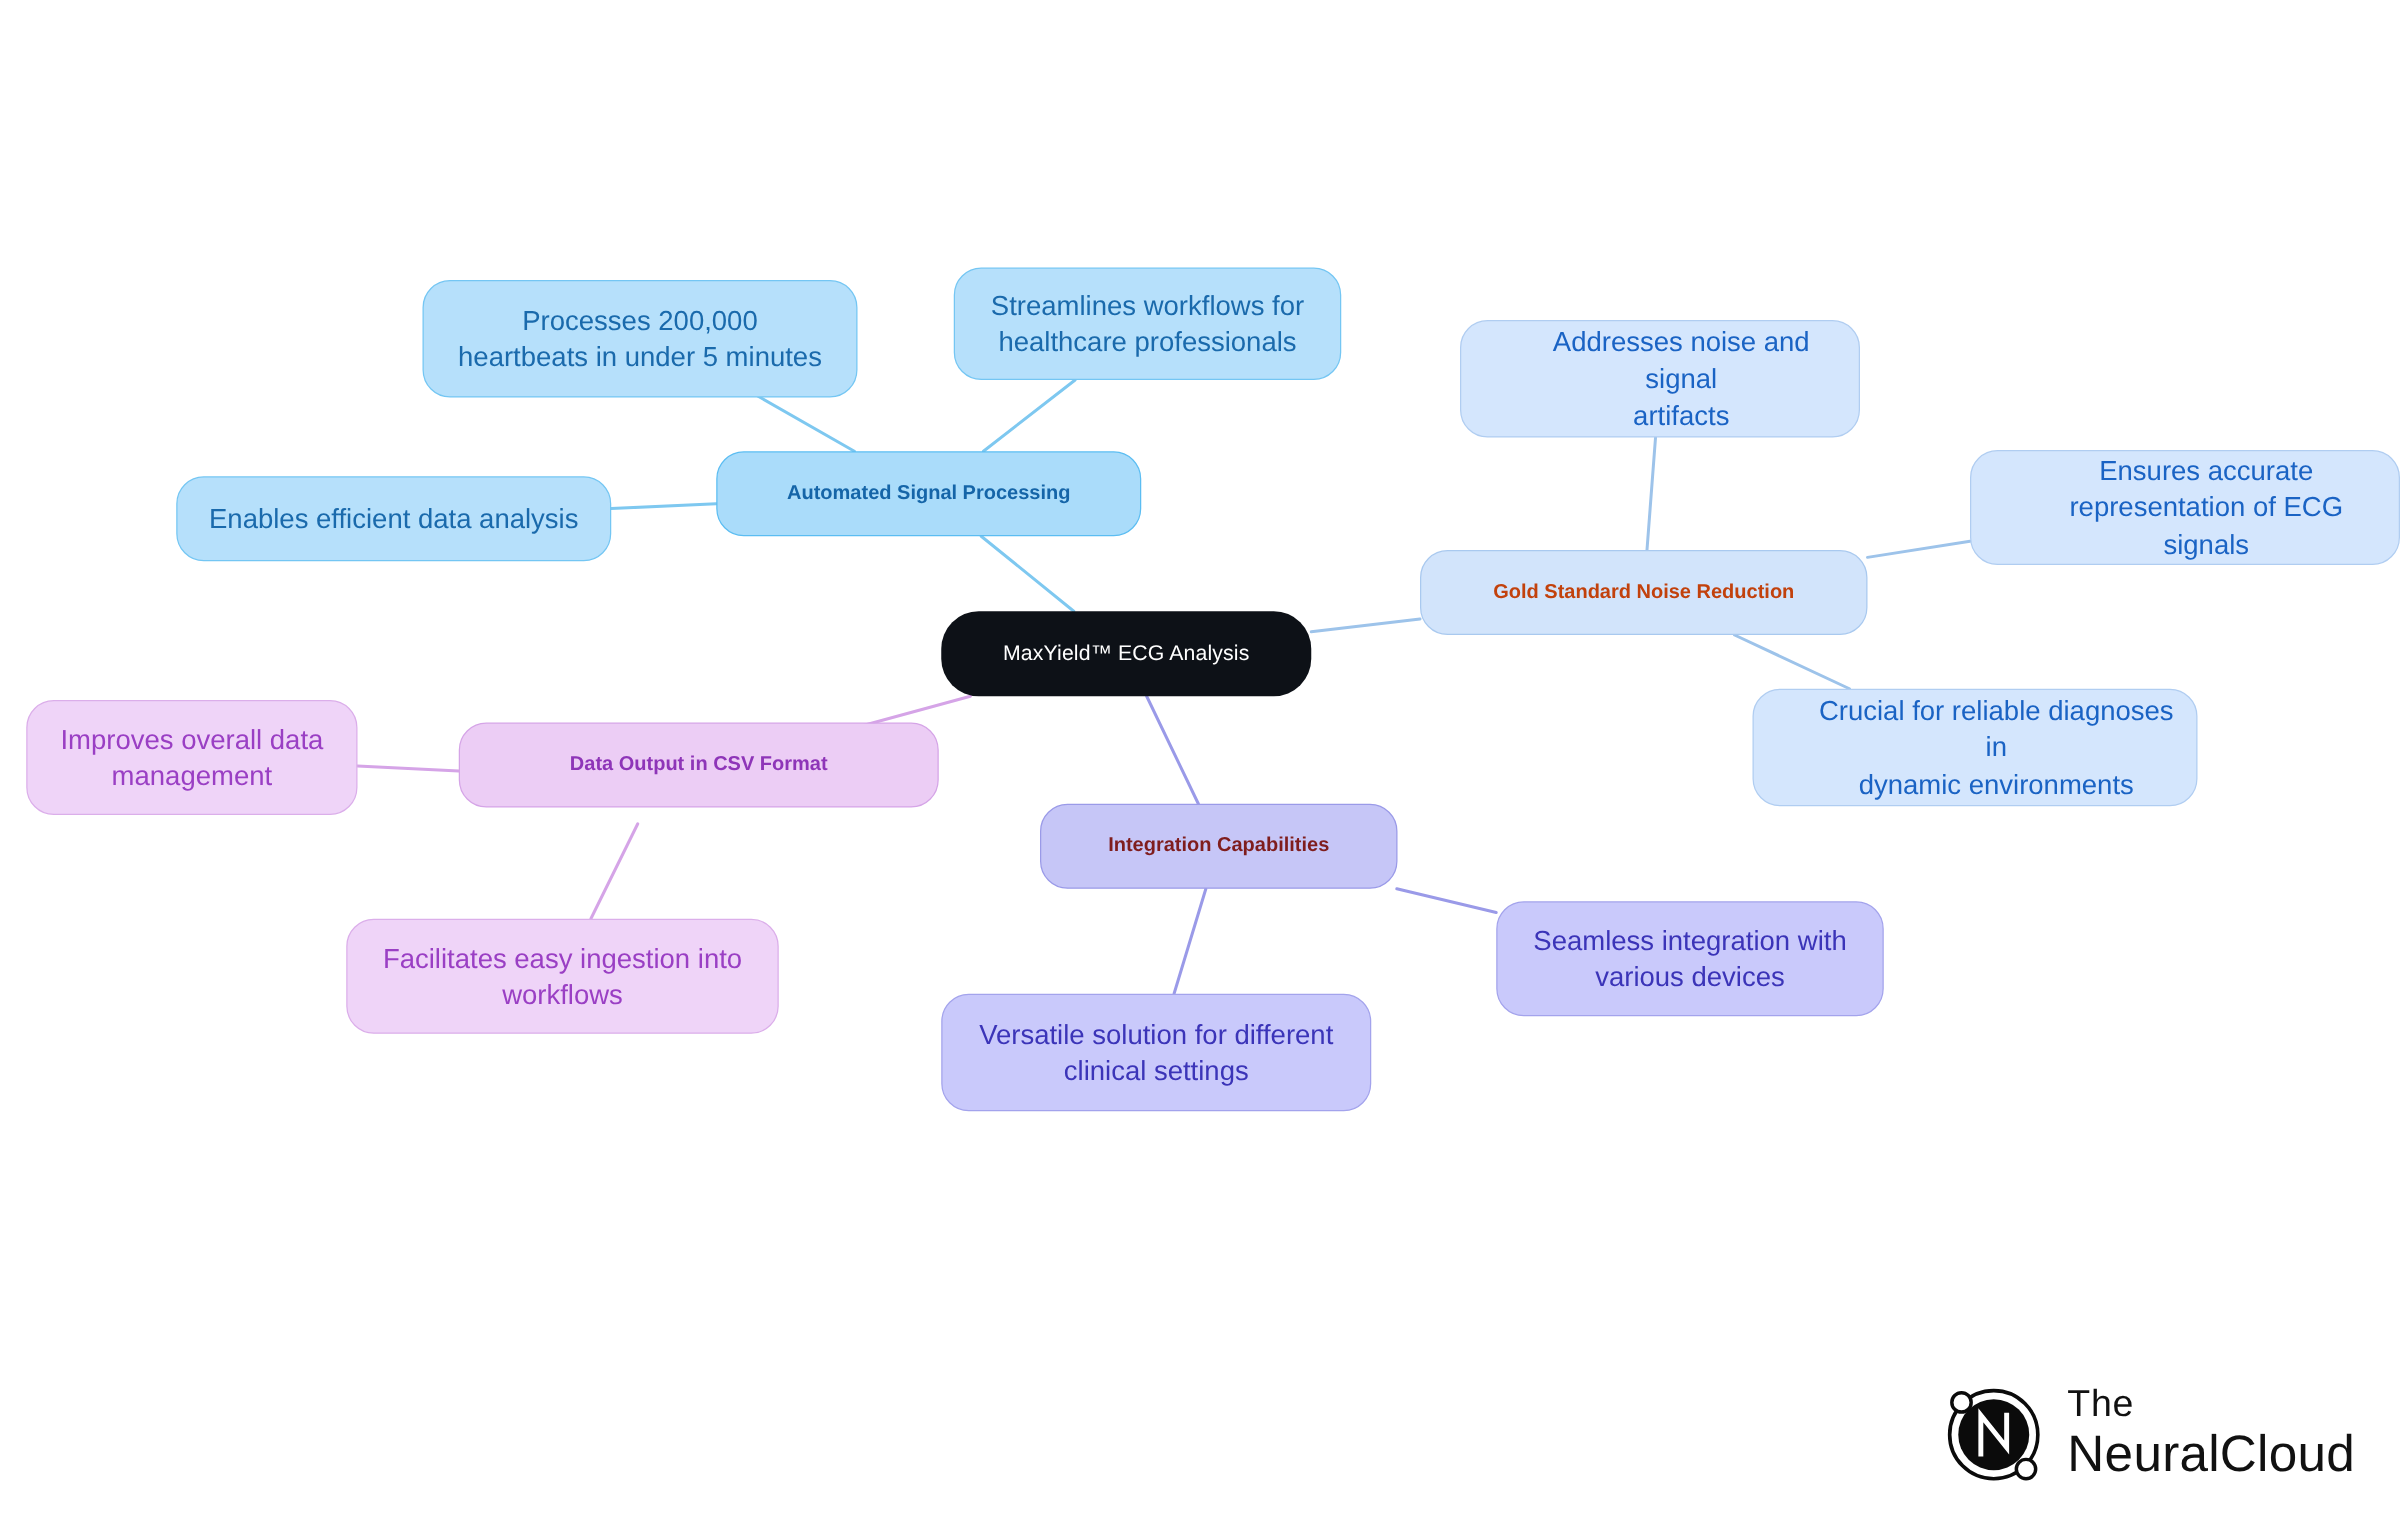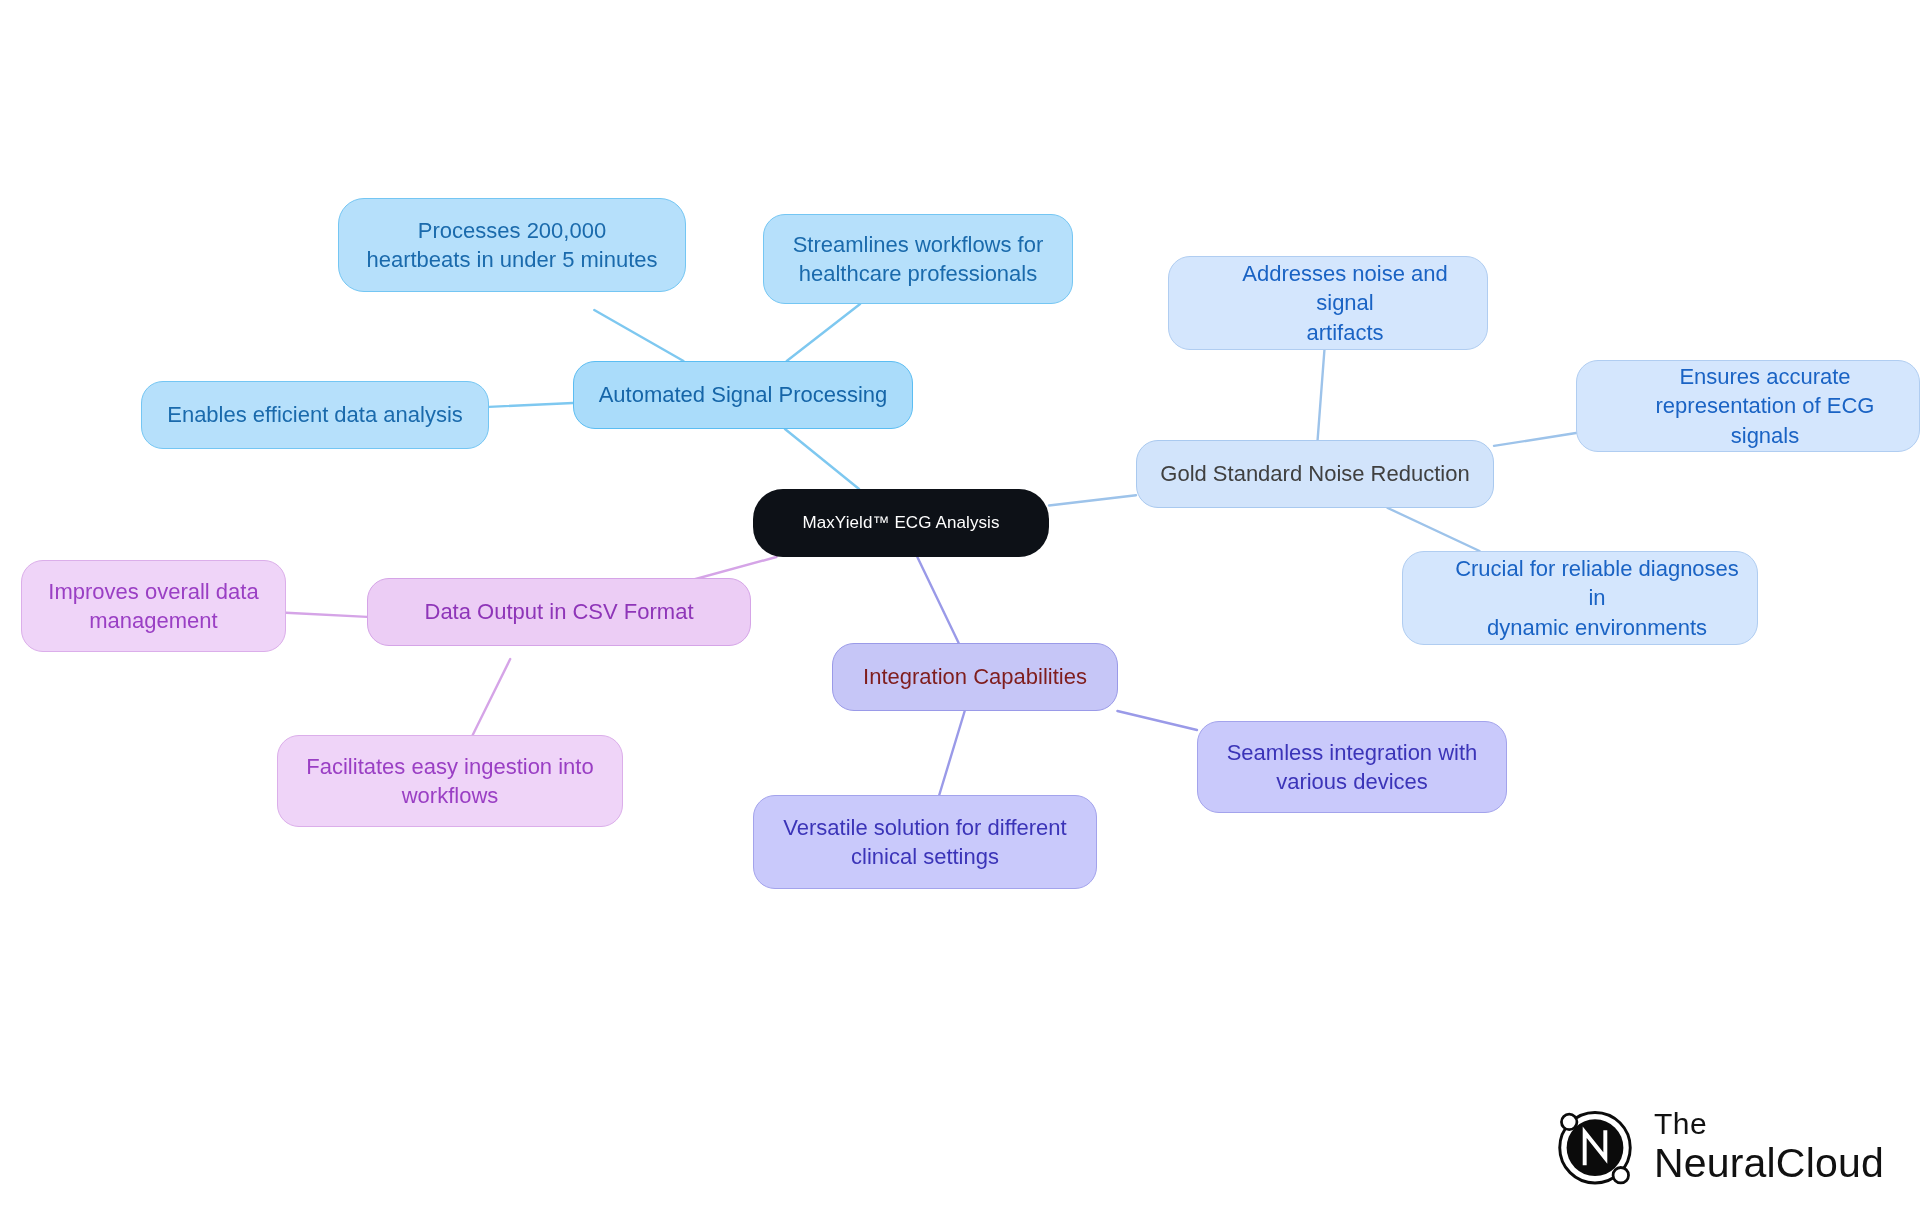--- a/index.html
+++ b/index.html
@@ -52,33 +52,34 @@
   .node.root {
     border-radius: 30px;
     border-width: 0;
     background: #0d1117;
     color: #ffffff;
     font-size: 17px;
     letter-spacing: 0.1px;
   }
 
   .node.branch {
-    font-size: 22px;
+    font-size: 16px;
+    font-weight: bold;
   }
 
   .node.leaf {
     font-size: 22px;
   }
 
   
   .c-blue      { background: #aadcfa; border-color: #5bbdf2; color: #1565a8; }
   .c-blue-leaf { background: #b6e0fb; border-color: #74c6f3; color: #1a6aac; }
 
   
-  .c-paleblue      { background: #d2e4fb; border-color: #a9c9ef; color: #404040; }
+  .c-paleblue      { background: #d2e4fb; border-color: #a9c9ef; color: #c2410c; }
   .c-paleblue-leaf { background: #d4e6fd; border-color: #b0cdf1; color: #1a63c4; padding-left: 48px; }
 
   
   .c-purple      { background: #c6c6f7; border-color: #9a9ae8; color: #7f1d1d; }
   .c-purple-leaf { background: #c9c9fb; border-color: #a3a3ec; color: #3b34b8; }
 
   
   .c-pink      { background: #eccdf5; border-color: #d5a4e7; color: #8e35b8; }
   .c-pink-leaf { background: #efd4f8; border-color: #dbaeea; color: #9a3fc4; }
 
@@ -129,21 +130,21 @@
       <line x1="964.6969696969697" y1="711" x2="939.2424242424242" y2="795" stroke="#9a9ae8" stroke-width="2.4" stroke-linecap="round"></line>
       <line x1="776.3333333333334" y1="557" x2="651.6666666666666" y2="591" stroke="#d5a4e7" stroke-width="2.4" stroke-linecap="round"></line>
       <line x1="367" y1="616.8607764390897" x2="286" y2="612.7402945113788" stroke="#d5a4e7" stroke-width="2.4" stroke-linecap="round"></line>
       <line x1="510.21794871794873" y1="659" x2="472.7051282051282" y2="735" stroke="#d5a4e7" stroke-width="2.4" stroke-linecap="round"></line>
     </svg>
 
   <div class="node root" style="left:753px; top:489px; width:296px; height:68px;">MaxYield™ ECG Analysis</div>
 
   <div class="node branch c-blue" style="left:573px; top:361px; width:340px; height:68px;">Automated Signal Processing</div>
 
-  <div class="node leaf c-blue-leaf" style="left:338px; top:198px; width:348px; height:94px;border-radius:26px;">Processes 200,000
+  <div class="node leaf c-blue-leaf" style="left:338px; top:224px; width:348px; height:94px;">Processes 200,000
 heartbeats in under 5 minutes</div>
 
   <div class="node leaf c-blue-leaf" style="left:141px; top:381px; width:348px; height:68px;">Enables efficient data analysis</div>
 
   <div class="node leaf c-blue-leaf" style="left:763px; top:214px; width:310px; height:90px;">Streamlines workflows for
 healthcare professionals</div>
 
   <div class="node branch c-paleblue" style="left:1136px; top:440px; width:358px; height:68px;">Gold Standard Noise Reduction</div>
 
   <div class="node leaf c-paleblue-leaf" style="left:1168px; top:256px; width:320px; height:94px;">Addresses noise and signal

